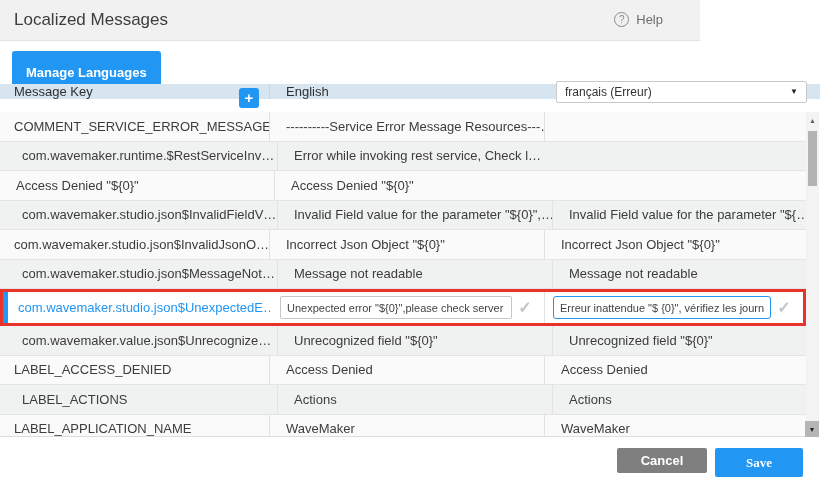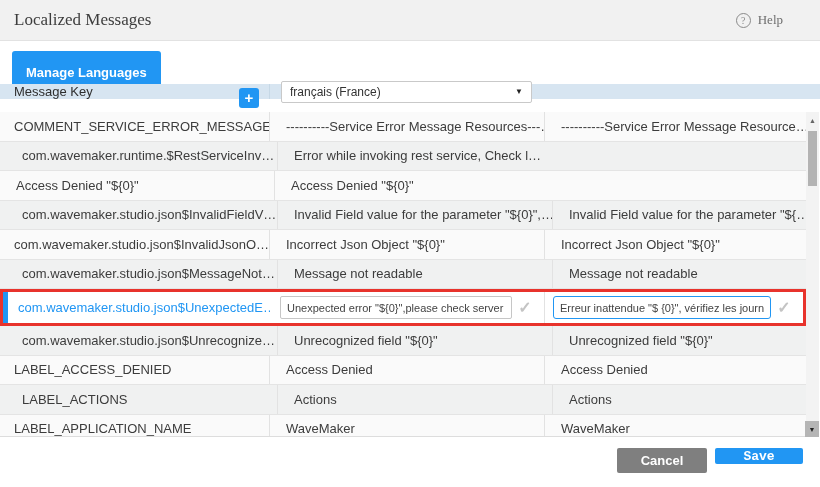--- a/index.html
+++ b/index.html
@@ -5,21 +5,21 @@
   :root{
     --accent:#2196f3;
     --sel:#e8332c;
     --header-bg:#d7e5f1;
   }
   *{margin:0;padding:0;box-sizing:border-box;}
   body{font-family:"Liberation Sans",sans-serif;background:#fff;}
   .app{position:relative;width:820px;height:487px;background:#fff;overflow:hidden;}
 
   
-  .titlebar{position:absolute;left:0;top:0;width:820px;height:41px;background:#f1f1f1;border-bottom:1px solid #e2e2e2;font-family:Liberation Serif, serif;}
+  .titlebar{position:absolute;left:0;top:0;width:700px;height:41px;background:#f1f1f1;border-bottom:1px solid #e2e2e2;}
   .page-title{position:absolute;left:14px;top:10px;font-size:17px;color:#3d3d3d;}
   .help{position:absolute;right:37px;top:12px;display:flex;align-items:center;gap:7px;color:#6e6e6e;font-size:13px;cursor:pointer;}
   .help-circle{width:15px;height:15px;border:1px solid #8a8a8a;border-radius:50%;font-size:10px;display:flex;align-items:center;justify-content:center;color:#8a8a8a;}
 
   
   .btn-manage{position:absolute;left:12px;top:51px;height:42px;padding:0 14px;background:var(--accent);color:#fff;font-size:13px;font-weight:bold;border:none;border-radius:3px;font-family:inherit;cursor:pointer;}
   .search{position:absolute;left:637px;top:50px;width:170px;height:26px;border:1px solid #ccc;border-radius:4px;display:flex;align-items:center;padding:0 9px;gap:6px;background:#fff;}
   .search svg{flex:none;}
   .search input{border:none;outline:none;flex:1;min-width:0;font-size:12px;color:#555;font-family:inherit;background:transparent;}
   .search input::placeholder{color:#9e9e9e;}
@@ -52,53 +52,53 @@
 
   
   .scrollbar{position:absolute;left:806px;top:112px;width:13px;height:325px;background:#f3f3f3;}
   .sb-up{position:absolute;top:5px;left:0;width:13px;text-align:center;font-size:7px;color:#666;cursor:pointer;}
   .sb-thumb{position:absolute;top:19px;left:2px;width:9px;height:55px;background:#b3b3b3;cursor:pointer;}
   .sb-down{position:absolute;bottom:0;left:-1px;width:14px;height:16px;background:#b5b5b5;display:flex;align-items:center;justify-content:center;font-size:7px;color:#222;cursor:pointer;}
 
   
   .footer{position:absolute;left:0;top:437px;width:820px;height:50px;background:#fff;}
   .btn-cancel{position:absolute;left:617px;top:11px;width:90px;height:25px;background:#7f7f7f;color:#fff;font-size:13px;font-weight:bold;border:none;border-radius:2px;font-family:inherit;cursor:pointer;}
-  .btn-save{position:absolute;left:715px;top:11px;width:88px;height:16px;background:var(--accent);color:#fff;font-size:13px;font-weight:bold;border:none;border-radius:2px;font-family:Liberation Mono, monospace;cursor:pointer;}
+  .btn-save{position:absolute;left:715px;top:11px;width:88px;height:29px;background:var(--accent);color:#fff;font-size:13px;font-weight:bold;border:none;border-radius:2px;font-family:Liberation Serif, serif;cursor:pointer;}
 </style>
 </head>
 <body>
 
 <div class="app">
 
   <div class="titlebar">
     <div class="page-title">Localized Messages</div>
     <div class="help">
       <span class="help-circle">?</span>
       <span>Help</span>
     </div>
   </div>
 
   <button class="btn-manage">Manage Languages</button>
 
   <div class="thead">
     <div class="th-key">Message Key</div>
+    <div class="th-en">English</div>
     <div class="th-lang">
       <div class="lang-select">
-        <span>français (France)</span>
+        <span>français (Erreur)</span>
         <span class="caret">▼</span>
       </div>
     </div>
   </div>
   <button class="add-btn">+</button>
 
   <div class="tbody">
       <div class="trow">
         <div class="cell c-key">COMMENT_SERVICE_ERROR_MESSAGES</div>
         <div class="cell c-en">----------Service Error Message Resources---…</div>
-        <div class="cell c-fr">----------Service Error Message Resource…</div>
       </div>
       <div class="trow alt">
         <div class="cell c-key">com.wavemaker.runtime.$RestServiceInv…</div>
         <div class="cell c-fr">Error while invoking rest service, Check l…</div>
       </div>
       <div class="trow">
         <div class="cell c-en">Access Denied "${0}"</div>
         <div class="cell c-fr">Access Denied "${0}"</div>
       </div>
       <div class="trow alt">
@@ -121,21 +121,21 @@
         <div class="cell c-en edit">
           <input class="msg-input" value="Unexpected error &quot;${0}&quot;,please check server logs for" style="">
           <span class="check">✓</span>
         </div>
         <div class="cell c-fr edit">
           <input class="msg-input focused" value="Erreur inattendue &quot;$ {0}&quot;, vérifiez les journaux du s" style="">
           <span class="check">✓</span>
         </div>
       </div>
       <div class="trow alt">
-        <div class="cell c-key">com.wavemaker.studio.json$Unrecognize…</div>
+        <div class="cell c-key">com.wavemaker.value.json$Unrecognize…</div>
         <div class="cell c-en">Unrecognized field "${0}"</div>
         <div class="cell c-fr">Unrecognized field "${0}"</div>
       </div>
       <div class="trow">
         <div class="cell c-key">LABEL_ACCESS_DENIED</div>
         <div class="cell c-en">Access Denied</div>
         <div class="cell c-fr">Access Denied</div>
       </div>
       <div class="trow alt">
         <div class="cell c-key">LABEL_ACTIONS</div>

